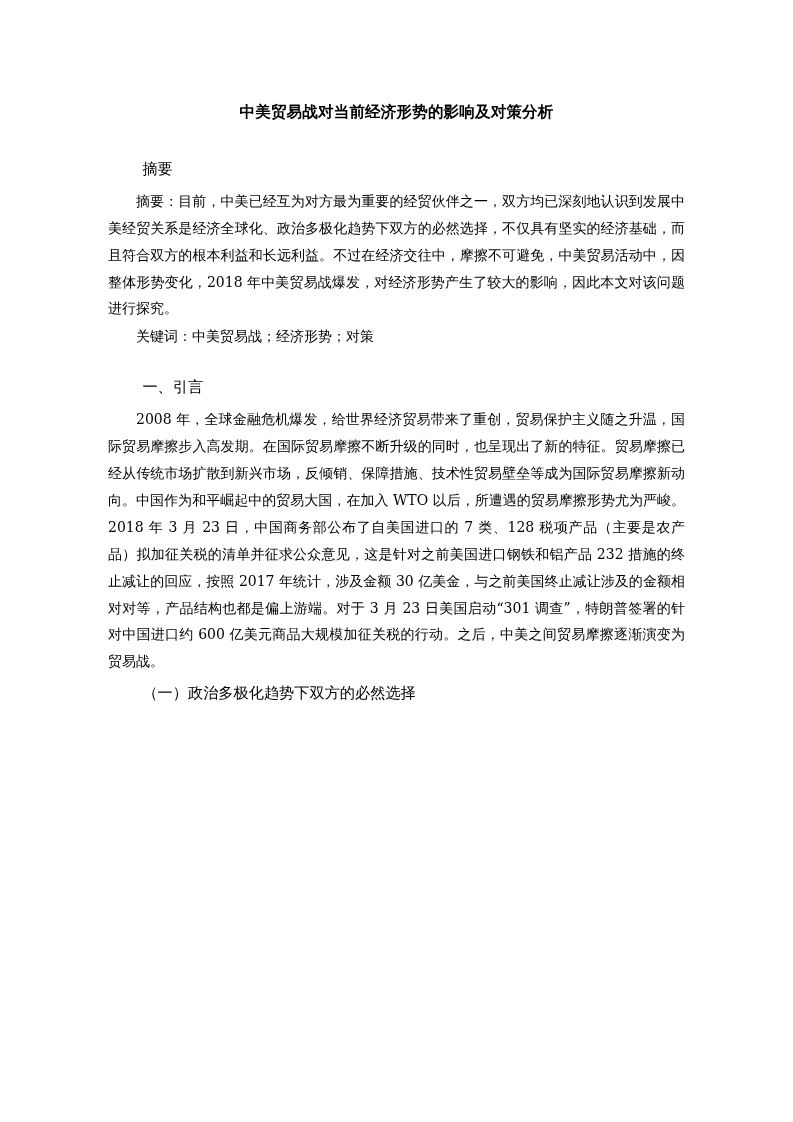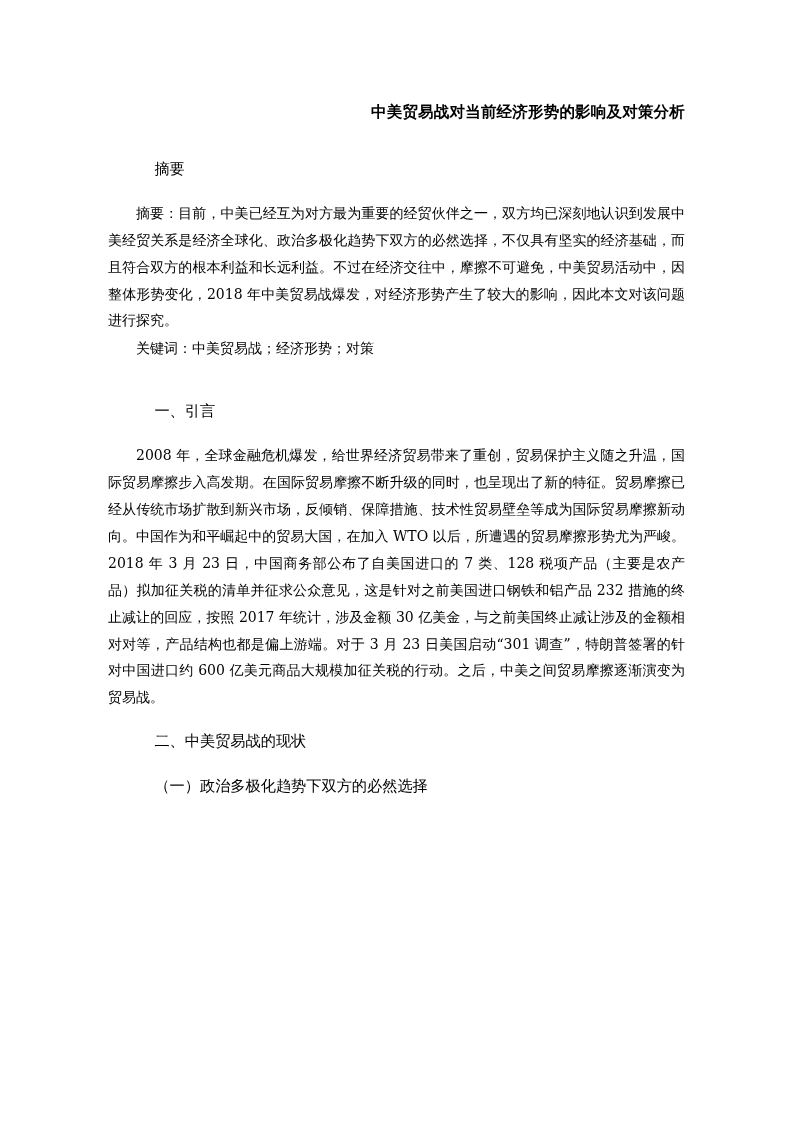--- a/index.html
+++ b/index.html
@@ -15,39 +15,39 @@
     overflow: hidden;
   }
   .page {
     position: relative;
     width: 793px;
     height: 1122px;
     box-sizing: border-box;
     padding: 88px 108px 70px 108px;
   }
   .doc-title {
-    text-align: right;
+    text-align: center;
     font-size: 15.5px;
     line-height: 1.6;
     margin: 12px 0 30px 0;
     letter-spacing: 0.2px;
   }
   .para {
     font-size: 14px;
     line-height: 1.92;
     text-align: justify;
     text-justify: inter-ideograph;
     margin: 0 0 1px 0;
     text-indent: 2em;
   }
   .heading {
     font-size: 15.2px;
     line-height: 1.92;
     text-indent: 2em;
-    margin: 16px;
+    margin: 4px;
   }
   .section-gap {
     height: 18px;
   }
 </style>
 </head>
 <body>
 
 <div class="page">
 
@@ -58,18 +58,17 @@
   <p class="para">摘要：目前，中美已经互为对方最为重要的经贸伙伴之一，双方均已深刻地认识到发展中美经贸关系是经济全球化、政治多极化趋势下双方的必然选择，不仅具有坚实的经济基础，而且符合双方的根本利益和长远利益。不过在经济交往中，摩擦不可避免，中美贸易活动中，因整体形势变化，2018 年中美贸易战爆发，对经济形势产生了较大的影响，因此本文对该问题进行探究。</p>
 
   <p class="para">关键词：中美贸易战；经济形势；对策</p>
 
   <div class="section-gap"></div>
 
   <p class="heading">一、引言</p>
 
   <p class="para">2008 年，全球金融危机爆发，给世界经济贸易带来了重创，贸易保护主义随之升温，国际贸易摩擦步入高发期。在国际贸易摩擦不断升级的同时，也呈现出了新的特征。贸易摩擦已经从传统市场扩散到新兴市场，反倾销、保障措施、技术性贸易壁垒等成为国际贸易摩擦新动向。中国作为和平崛起中的贸易大国，在加入 WTO 以后，所遭遇的贸易摩擦形势尤为严峻。2018 年 3 月 23 日，中国商务部公布了自美国进口的 7 类、128 税项产品（主要是农产品）拟加征关税的清单并征求公众意见，这是针对之前美国进口钢铁和铝产品 232 措施的终止减让的回应，按照 2017 年统计，涉及金额 30 亿美金，与之前美国终止减让涉及的金额相对对等，产品结构也都是偏上游端。对于 3 月 23 日美国启动“301 调查”，特朗普签署的针对中国进口约 600 亿美元商品大规模加征关税的行动。之后，中美之间贸易摩擦逐渐演变为贸易战。</p>
 
-  <p class="heading">二、中美贸易战的现状</p>
 
   <p class="heading">（一）政治多极化趋势下双方的必然选择</p>
 
 
 </div>
 
 </body></html>

